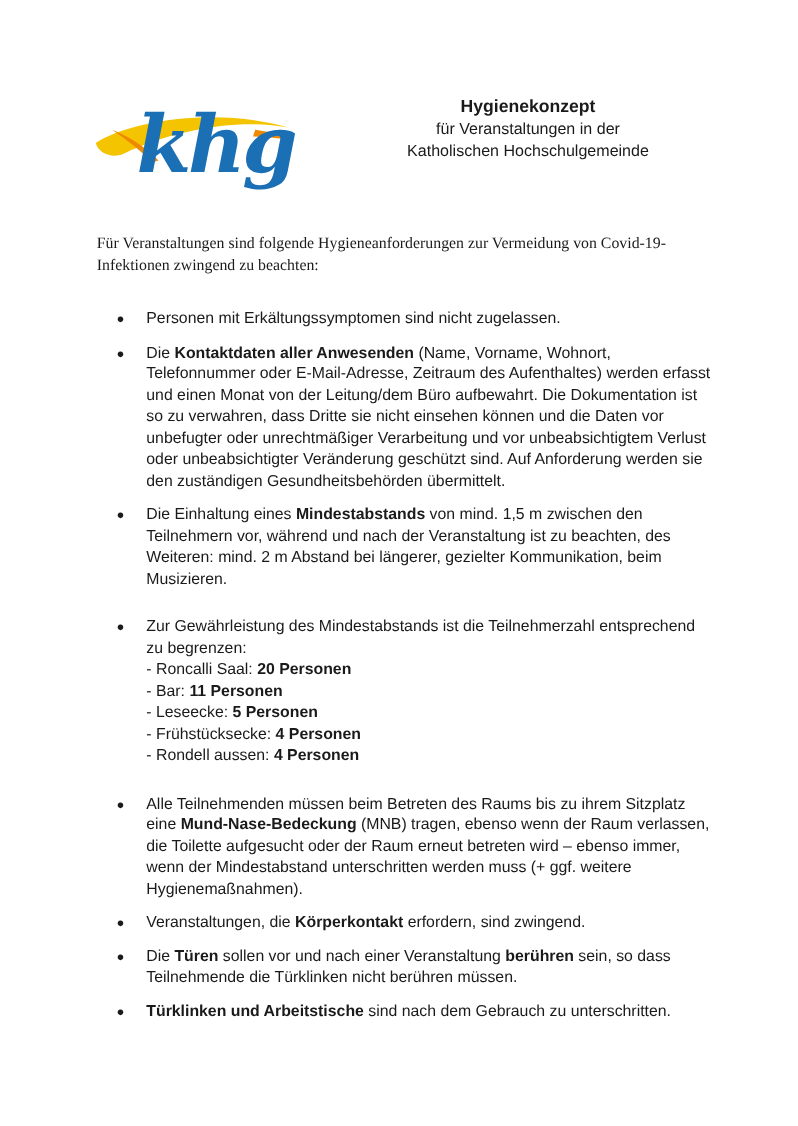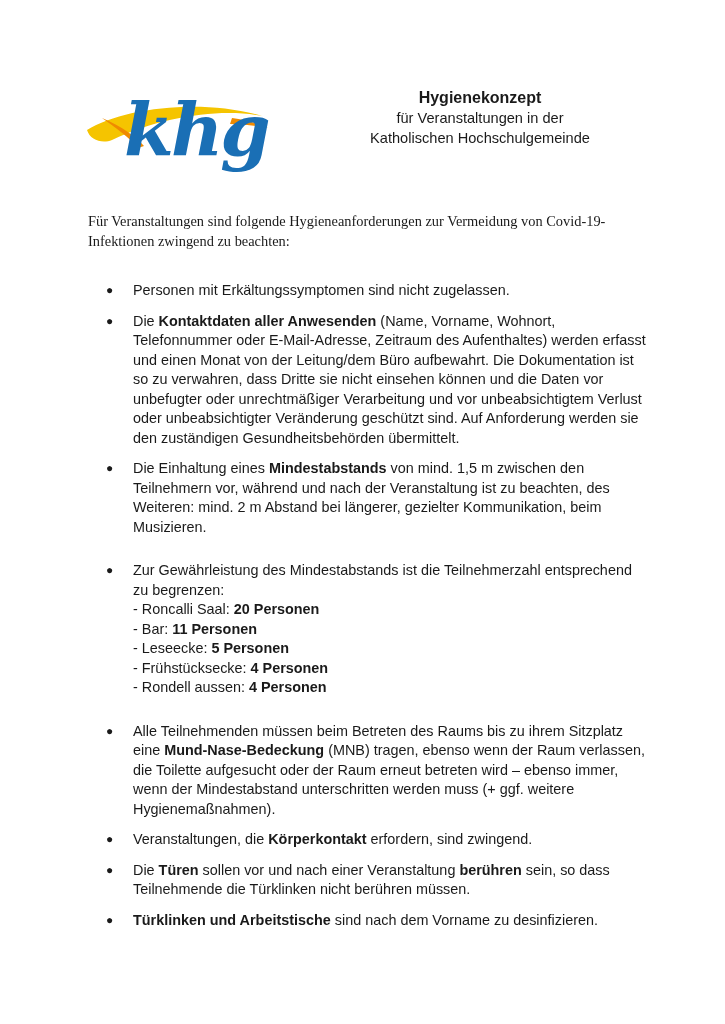--- a/index.html
+++ b/index.html
@@ -86,15 +86,15 @@
   <li>
     <span class="bullet">●</span>
     <span>Veranstaltungen, die </span><b>Körperkontakt</b><span> erfordern, sind zwingend.</span>
   </li>
   <li>
     <span class="bullet">●</span>
     <span>Die </span><b>Türen</b><span> sollen vor und nach einer Veranstaltung </span><b>berühren</b><span> sein, so dass Teilnehmende die Türklinken nicht berühren müssen.</span>
   </li>
   <li>
     <span class="bullet">●</span>
-    <b>Türklinken und Arbeitstische</b><span> sind nach dem Vorname zu desinfizieren.</span>
+    <b>Türklinken und Arbeitstische</b><span> sind nach dem Gebrauch zu unterschritten.</span>
   </li>
 </ul>
 
 </body></html>

